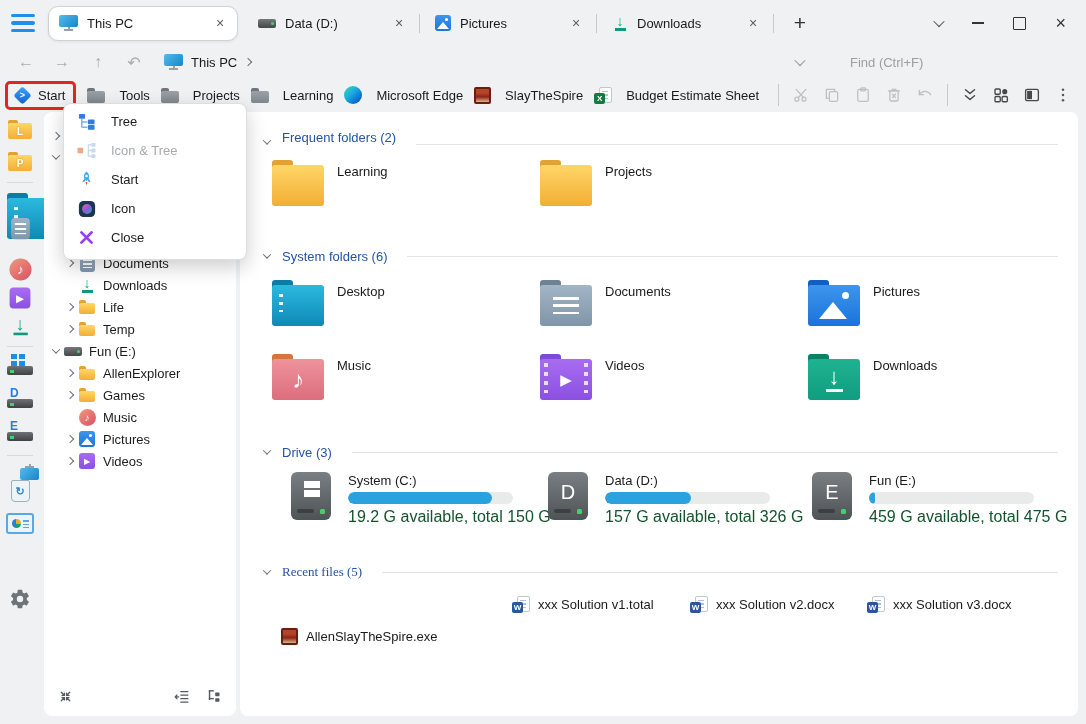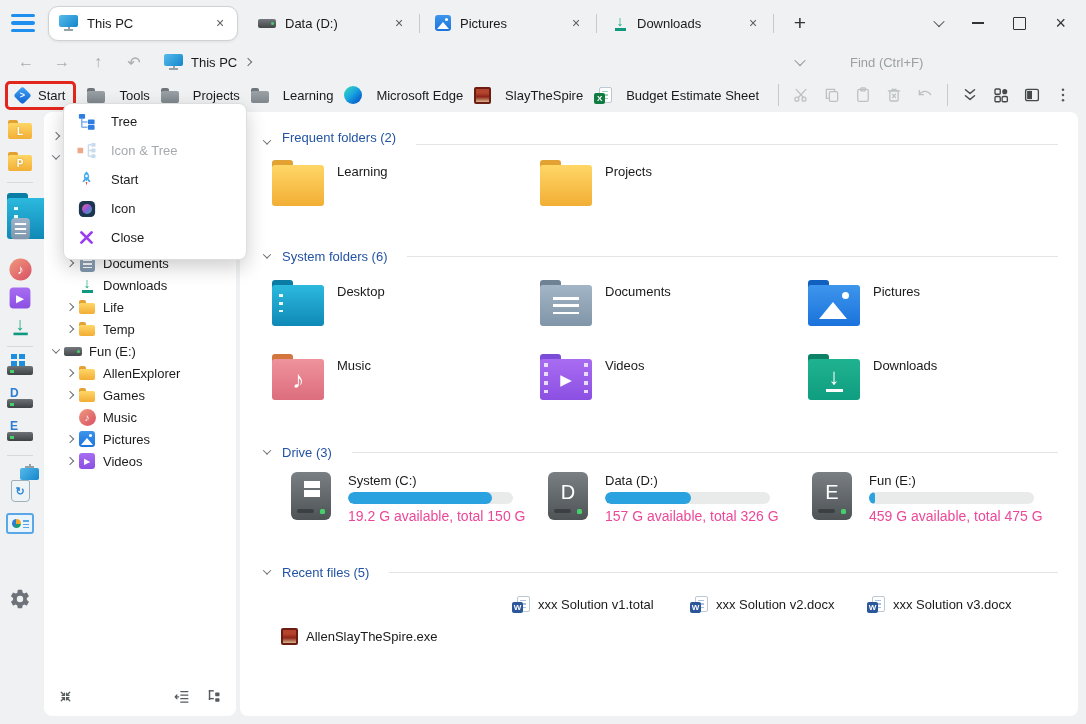--- a/index.html
+++ b/index.html
@@ -165,21 +165,21 @@
   .bdrive{position:relative;width:40px;height:48px;border-radius:6px;background:linear-gradient(180deg,#7a7f83,#4e5356);display:flex;align-items:center;justify-content:flex-start;flex:none;}
   .bdrive::before{content:"";position:absolute;bottom:7px;left:6px;width:17px;height:4px;background:#3c4043;border-radius:2px;}
   .bdrive::after{content:"";position:absolute;bottom:6px;right:6px;width:5px;height:5px;border-radius:1.5px;background:#46d06c;}
   .dletter{width:100%;text-align:center;margin-top:4px;margin-bottom:12px;color:#fff;font-size:20px;}
   .bdrive .winlogo{margin:0 auto 12px auto;}
   .bdrive .winlogo i{width:8px;height:7px;background:#fff;}
   .dinfo{display:flex;flex-direction:column;gap:4px;padding-top:1px;}
   .dname{font-size:13px;color:#1a1a1a;}
   .dbar{width:165px;height:12px;border-radius:6px;background:#e9eaea;overflow:hidden;}
   .dfill{display:block;height:100%;border-radius:6px;background:#2aa2e0;}
-  .dtext{font-size:14px;color:#ec4899;white-space:nowrap;}
+  .dtext{font-size:16px;color:#14532d;white-space:nowrap;}
 
   
   .ritem{position:absolute;display:flex;align-items:center;gap:8px;cursor:pointer;}
   .rlabel{font-size:13px;color:#1a1a1a;white-space:nowrap;}
 
   
   .dropmenu{position:absolute;left:63px;top:103px;width:182px;height:152px;background:#fff;border:1px solid #dcdee0;border-radius:8px;box-shadow:0 7px 20px rgba(0,0,0,.20);z-index:50;padding-top:3px;}
   .mitem{height:29px;display:flex;align-items:center;padding-left:13px;gap:15px;cursor:pointer;}
   .micon{width:19px;display:flex;justify-content:center;}
   .mlbl{font-size:13px;color:#1b1b1b;}
@@ -698,21 +698,21 @@
         </span>
       <span class="dinfo">
         <span class="dname">Fun (E:)</span>
         <span class="dbar">
             <span class="dfill" style="width: 3.5%;"></span>
           </span>
         <span class="dtext">459 G available, total 475 G</span>
       </span>
     </div>
 
-    <div class="sechead" style="top:451px;">
+    <div class="sechead" style="top:451px;font-family:Liberation Serif, serif;">
       <span class="cv d xs"></span>
       <span class="sectitle">Recent files (5)</span>
       <span class="secline"></span>
     </div>
     <div class="ritem" style="left:272px;top:484px;">
       <span class="file word">
           <span class="page">
             <span class="plines"></span>
           </span>
           <span class="sq"></span>

